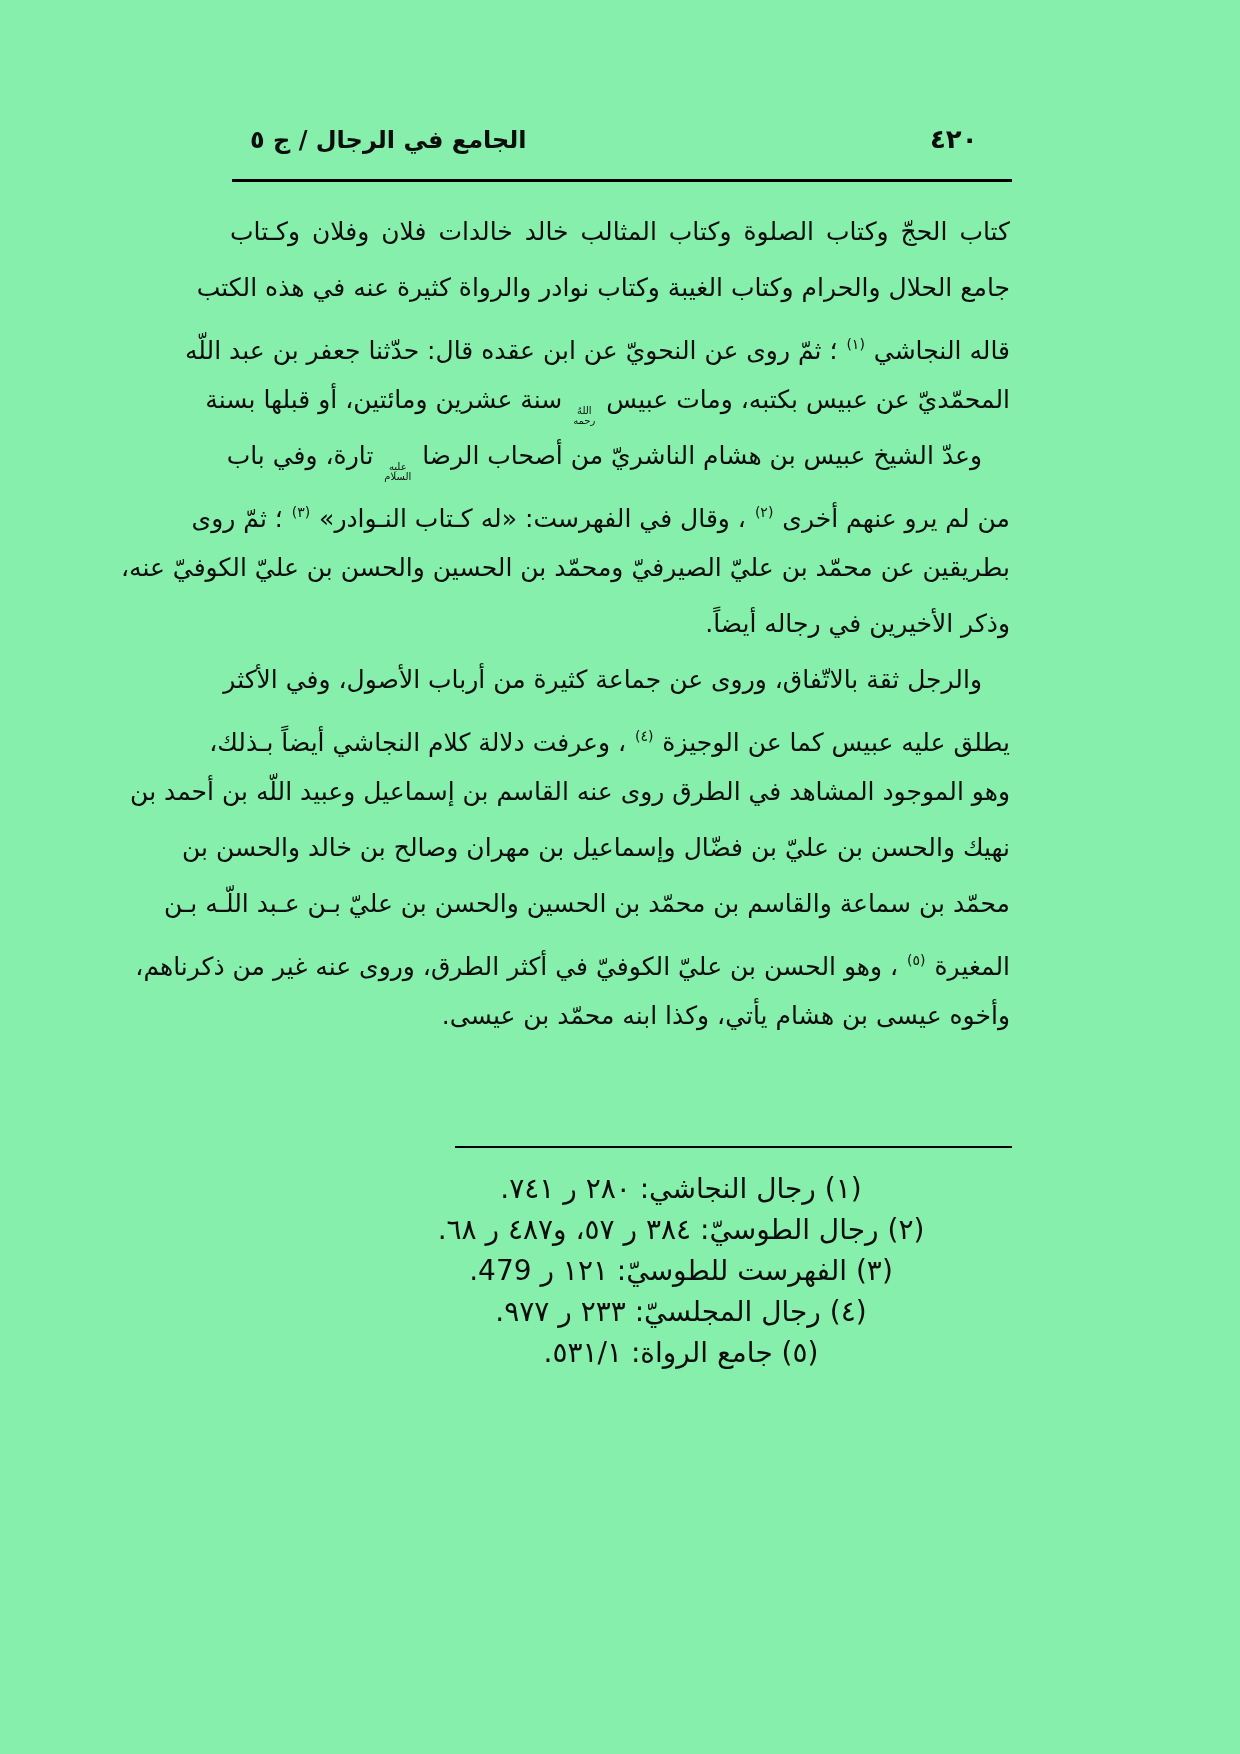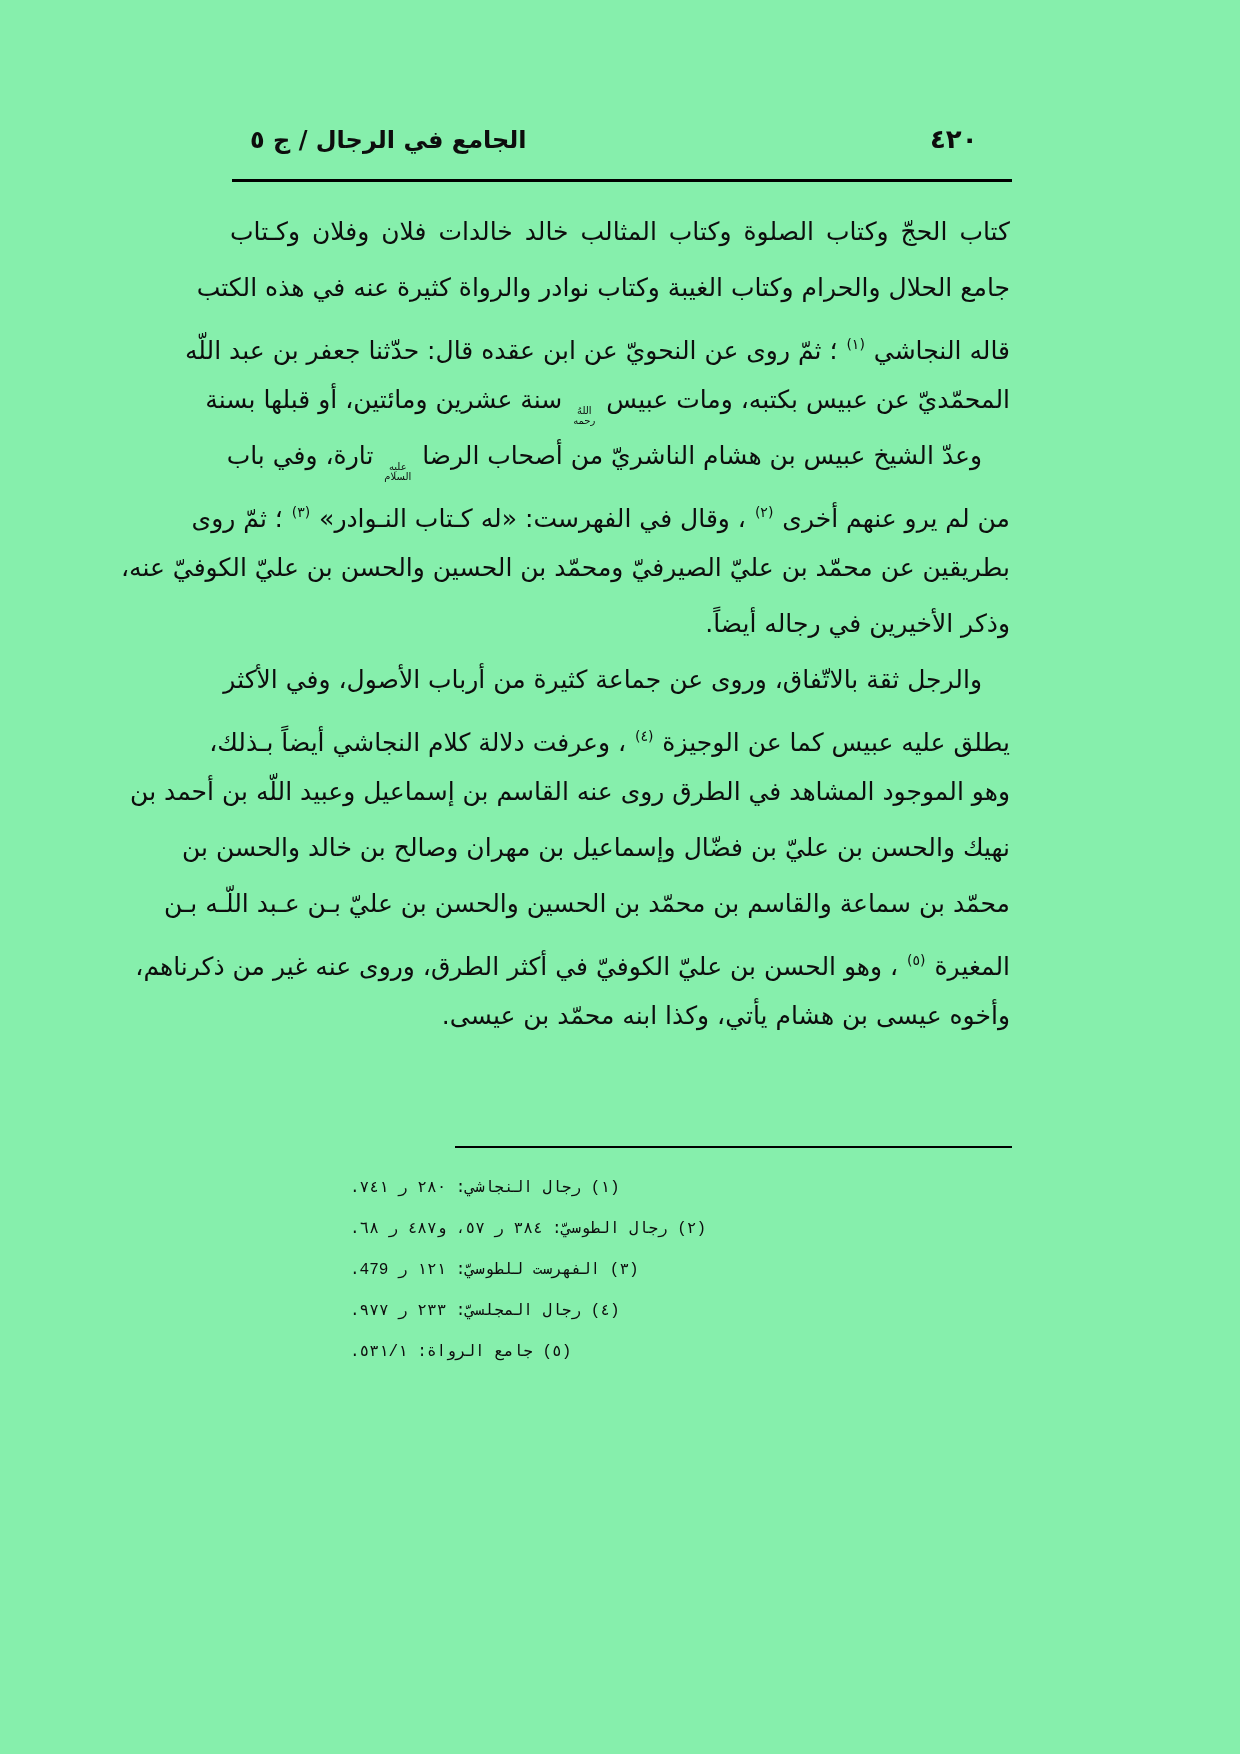--- a/index.html
+++ b/index.html
@@ -49,21 +49,21 @@
   .fn-sep{
     position:absolute;left:455px;top:1146px;width:557px;height:2px;
     background:#000;
   }
   .footnotes{
     position:absolute;left:350px;top:1168px;width:662px;
     direction:rtl;unicode-bidi:embed;
   }
   .footnote{
     height:41px;line-height:41px;
-    font-size:16px;text-align:left;white-space:nowrap;font-family:Liberation Mono, monospace;
+    font-size:28px;text-align:center;white-space:nowrap;
   }
 </style>
 </head>
 <body>
 
 <div class="page">
 
   <div class="header-title">الجامع في الرجال / ج ٥</div>
 
   <div class="page-num">٤٢٠</div>

